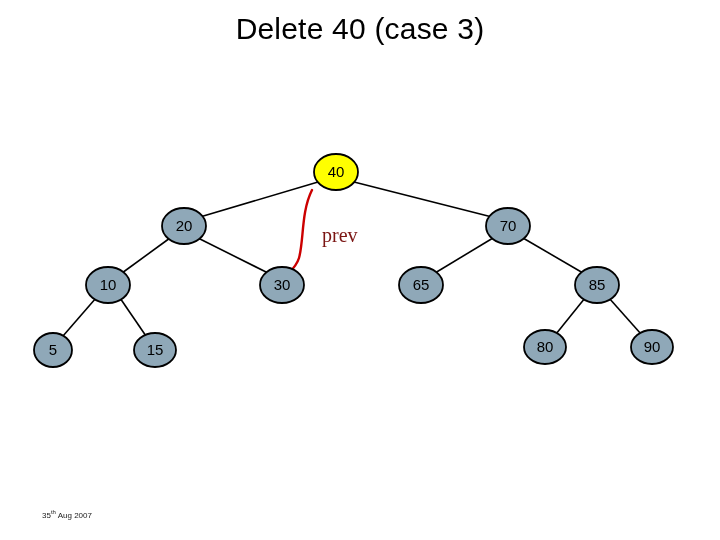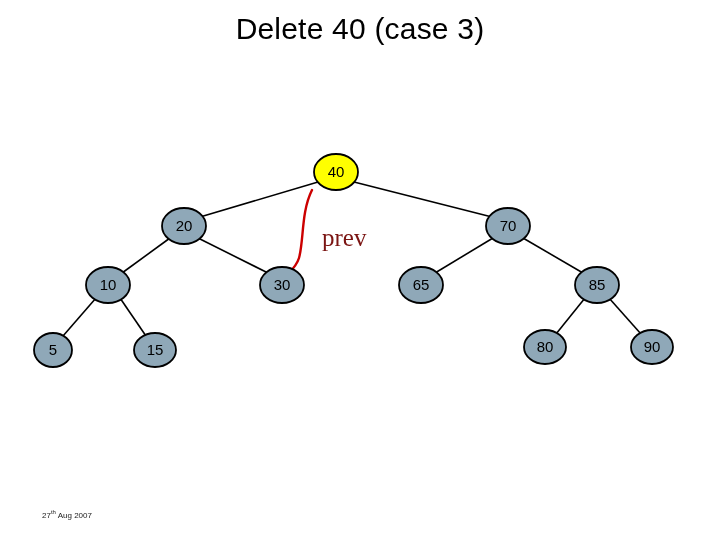--- a/index.html
+++ b/index.html
@@ -39,21 +39,21 @@
   .node-label {
     font-family: "Liberation Sans", sans-serif;
     font-size: 15px;
     fill: #000000;
     text-anchor: middle;
     dominant-baseline: middle;
   }
   .prev-label {
     position: absolute;
     font-family: "Liberation Serif", serif;
-    font-size: 25px;
+    font-size: 20px;
     color: #7b1513;
   }
   #footer {
     position: absolute;
     left: 42px;
     top: 509px;
     font-size: 8px;
     color: #1a1a1a;
     font-family: "Liberation Sans", sans-serif;
   }
@@ -127,15 +127,15 @@
         </g>
         <g>
           <ellipse cx="652" cy="347" rx="21" ry="17" fill="#8fa8b8" stroke="#000000" stroke-width="1.8"></ellipse>
           <text x="652" y="348" class="node-label">90</text>
         </g>
       </g>
   </svg>
 
   <div class="prev-label" style="left: 322px; top: 224px;">prev</div>
 
-  <div id="footer"><span>27</span><sup>th</sup><span> Aug 2007</span></div>
+  <div id="footer"><span>35</span><sup>th</sup><span> Aug 2007</span></div>
 
 </div>
 
 </body></html>

